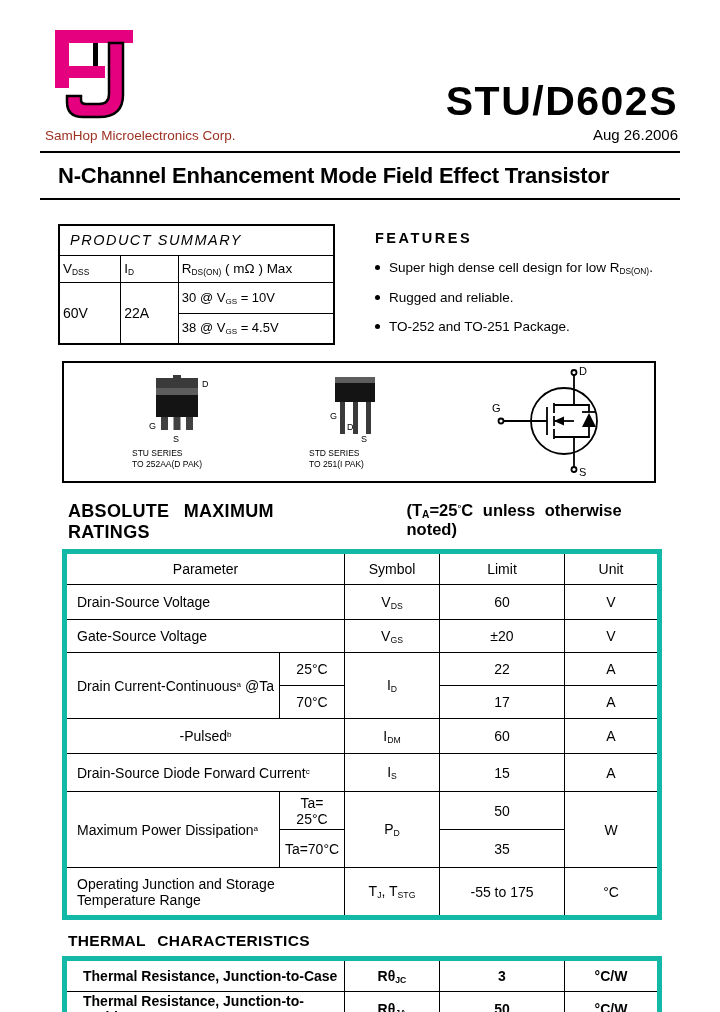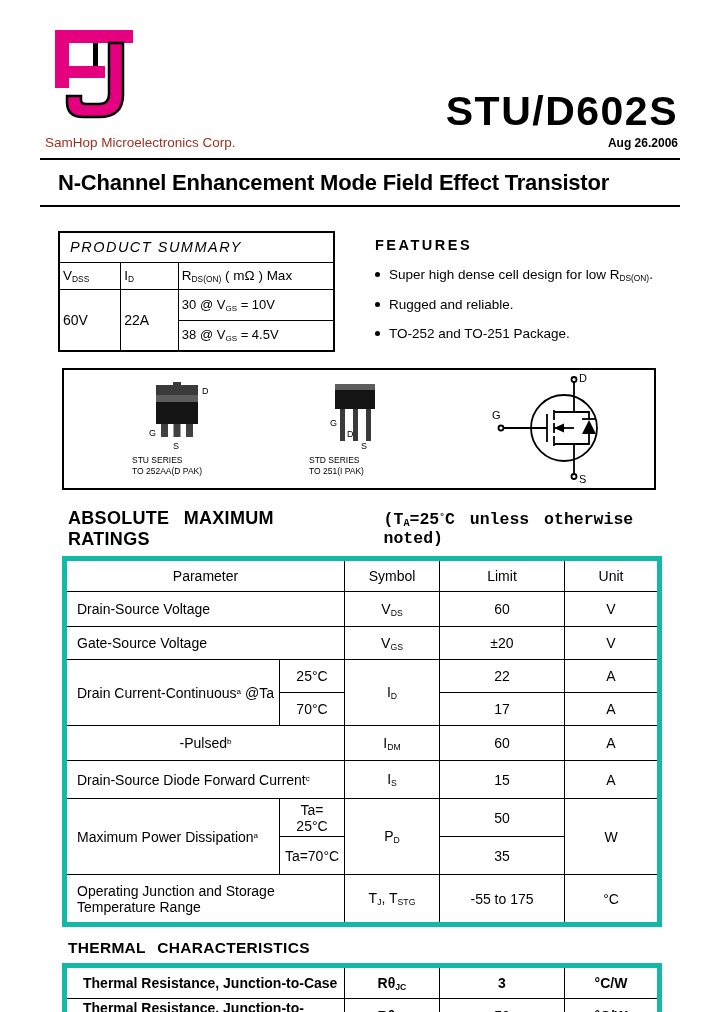--- a/index.html
+++ b/index.html
@@ -8,24 +8,24 @@
     width:720px; height:1012px; overflow:hidden;
     color:#000; font-family:"Liberation Sans", sans-serif;
     position:relative;
   }
   sub { font-size:0.62em; vertical-align:-0.22em; }
   sup { font-size:0.58em; vertical-align:0.5em; }
 
   
   .header { display:flex; justify-content:space-between; align-items:flex-end; padding:28px 42px 8px 45px; }
   .brand {}
-  .company { font-size:13.5px; color:#9c3020; margin-top:7px; }
+  .company { font-size:13.5px; color:#9c3020; }
   .pn-block { text-align:right; }
   .part-number { font-size:41px; font-weight:bold; letter-spacing:1.5px; line-height:1.05; }
-  .date { font-size:12px; margin-top:3px;font-weight:bold; }
+  .date { font-size:15px; margin-top:3px; }
   .rule { height:2px; background:#000; margin:0 40px; }
   .doc-title { font-size:22px; font-weight:bold; margin:10px 45px 9px 58px; letter-spacing:-0.2px; }
 
   
   .summary-row { display:flex; margin:24px 45px 0 58px; }
   table { border-collapse:collapse; }
   .ps-table { width:277px; font-size:13.5px; border:2px solid #000; }
   .ps-table td { border:1px solid #000; text-align:left; padding:2px 3px; }
   .ps-table .ps-title { height:30px; text-align:left; padding-left:10px; font-size:14.5px; letter-spacing:1.5px;font-style:italic; }
   .ps-table .hd { height:27px; }
@@ -38,23 +38,23 @@
   .bullet { width:5px; height:5px; border-radius:50%; background:#000; margin-right:9px; flex:none; position:relative; top:-2px; }
 
   
   .pkg-box { margin:16px 45px 0 62px; width:594px; height:122px; border:2px solid #000;
              display:flex; align-items:center; justify-content:space-between; padding:2px 18px 2px 68px; }
   .pkg-fig { display:flex; flex-direction:column; align-items:flex-start; }
   .pkg-label { font-size:8.5px; line-height:1.25; margin-top:2px; }
   .sym-fig { margin-top:2px; }
 
   
-  .section-heading { margin:18px 45px 0 68px; display:flex; align-items:center;gap:28px; }
+  .section-heading { margin:18px 45px 0 68px; display:flex; align-items:flex-start;gap:28px; }
   .section-heading .ttl { font-size:18px; font-weight:bold; word-spacing:9px; letter-spacing:0.3px; }
-  .section-heading .cond { font-size:16.5px; font-weight:bold; margin-left:16px; word-spacing:5px;font-family:Liberation Mono, monospace; }
+  .section-heading .cond { font-size:16.5px; font-weight:bold; margin-left:16px; word-spacing:5px; }
   .sub-heading { margin:12px 45px 0 68px; font-size:15.5px; font-weight:bold; word-spacing:7px; letter-spacing:0.3px; }
 
   
   .tbl { margin:6px 0 0 62px; font-size:14px; border:5px solid #14b8a6;padding-left:13px; }
   .tbl td { border:1px solid #000; padding:1px 4px; height:35px; }
   .tbl td.p { text-align:left; padding-left:10px; }
   .tbl td.c { text-align:center; }
   .tbl tr.hdr td { height:33px; text-align:center; }
   .tbl tr.short td { height:33px; }
   .tbl tr.mid td { height:38px; }

